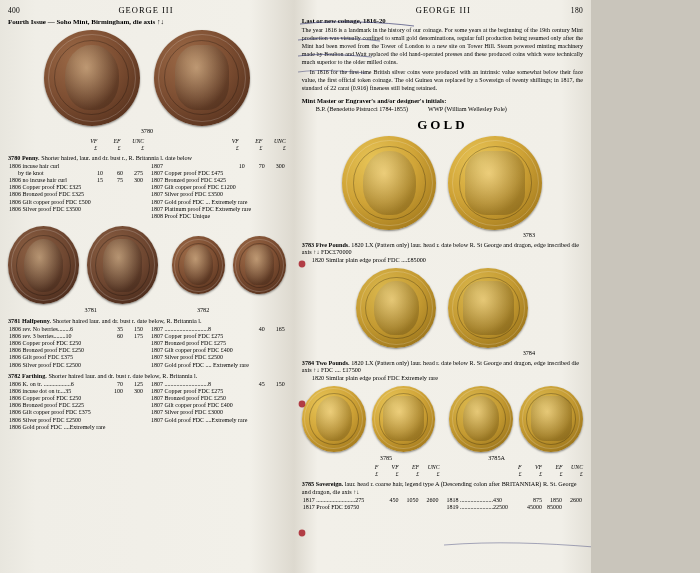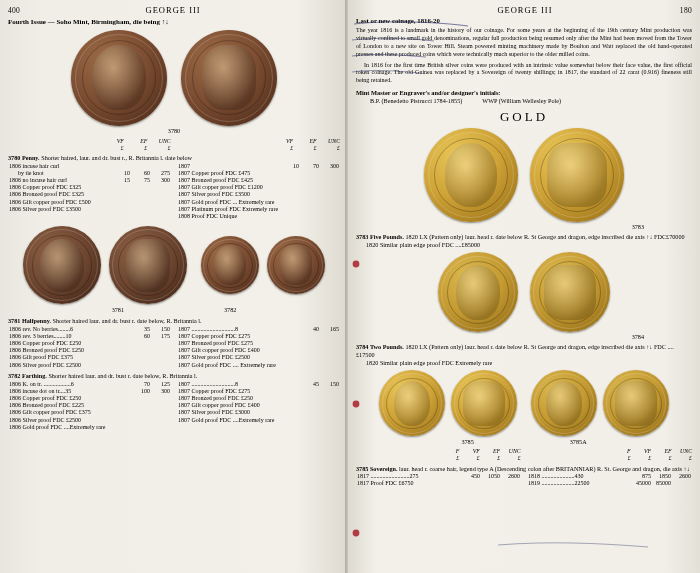--- a/index.html
+++ b/index.html
@@ -2,21 +2,21 @@
 <html><head>
 <meta charset="utf-8">
 <style>
   html,body{margin:0;padding:0;}
   body{
     width:700px;height:573px;
     background:#c9c5bb;
     font-family:"Liberation Serif", serif;
     overflow:hidden;
   }
-  .spread{position:relative;width:700px;height:573px;display:flex;}
+  .spread{position:relative;width:591px;height:573px;display:flex;}
   .page{position:relative;height:573px;background:#eceae2;overflow:hidden;}
   .page.left{width:348px;background:linear-gradient(to right,#e8e6de 0%,#f0eee7 12%,#f2f0e9 85%,#ddd9cf 100%);}
   .page.right{width:352px;background:linear-gradient(to right,#ddd9cf 0%,#f2f0e9 8%,#f1efe8 90%,#e3e0d7 100%);}
   .gutter{position:absolute;left:345px;top:0;width:10px;height:573px;
     background:linear-gradient(to right,rgba(0,0,0,0.22),rgba(0,0,0,0.05) 40%,rgba(0,0,0,0.05) 60%,rgba(0,0,0,0.18));}
   .hdr{display:flex;justify-content:space-between;align-items:center;
     font-size:7.5px;padding:5px 8px 2px 8px;letter-spacing:.3px;}
   .hdr .t{font-variant:small-caps;font-size:8.5px;letter-spacing:1px;}
   .body{padding:0 8px;font-size:6.2px;line-height:1.25;}
   .b{font-weight:bold;}
@@ -35,41 +35,41 @@
   .rim{position:absolute;inset:4%;border-radius:50%;border:1px solid rgba(255,255,255,.18);}
   .rim2{position:absolute;inset:11%;border-radius:50%;border:1px solid rgba(0,0,0,.25);}
   .bust{position:absolute;left:22%;top:16%;width:56%;height:68%;border-radius:48% 48% 45% 45%;
     background:radial-gradient(ellipse at 40% 35%, rgba(255,235,190,.40), rgba(0,0,0,.18) 70%);}
   table.p{border-collapse:collapse;font-size:6px;width:100%;}
   table.p td{padding:0 1px;vertical-align:top;line-height:1.2;}
   .num{text-align:right;width:18px;}
   .colhdr{text-align:center;font-style:italic;font-size:5.8px;}
   .twocol{display:flex;gap:6px;}
   .twocol > div{flex:1;}
-  .gold-title{text-align:center;font-variant:small-caps;font-weight:normal;font-size:13px;
+  .gold-title{text-align:center;font-variant:small-caps;font-weight:bold;font-size:13px;
     letter-spacing:3px;margin:4px 0 2px;}
   .entry{margin-top:2px;}
   .indent{padding-left:10px;}
   .note{font-size:6px;line-height:1.3;text-align:justify;}
   .pen{position:absolute;pointer-events:none;}
 </style>
 </head>
 <body>
 
 <div class="spread">
 
   <div class="page left">
     <div class="hdr">
       <span>400</span>
       <span class="t">GEORGE III</span>
       <span style="width:14px"></span>
     </div>
     <div class="body">
 
-      <div class="sec-title">Fourth Issue — Soho Mint, Birmingham, die being ↑↓</div>
+      <div class="sec-title">Fourth Issue — Soho Mint, Birmingham, die axis ↑↓</div>
 
       <div class="coinrow">
         <span class="coin cu" style="width:96px;height:96px">
           <span class="rim"></span>
             <span class="rim2"></span>
             <span class="bust"></span>
           <span class="face"></span>
         </span>
         <span class="coin cu" style="width:96px;height:96px">
           <span class="rim"></span>

